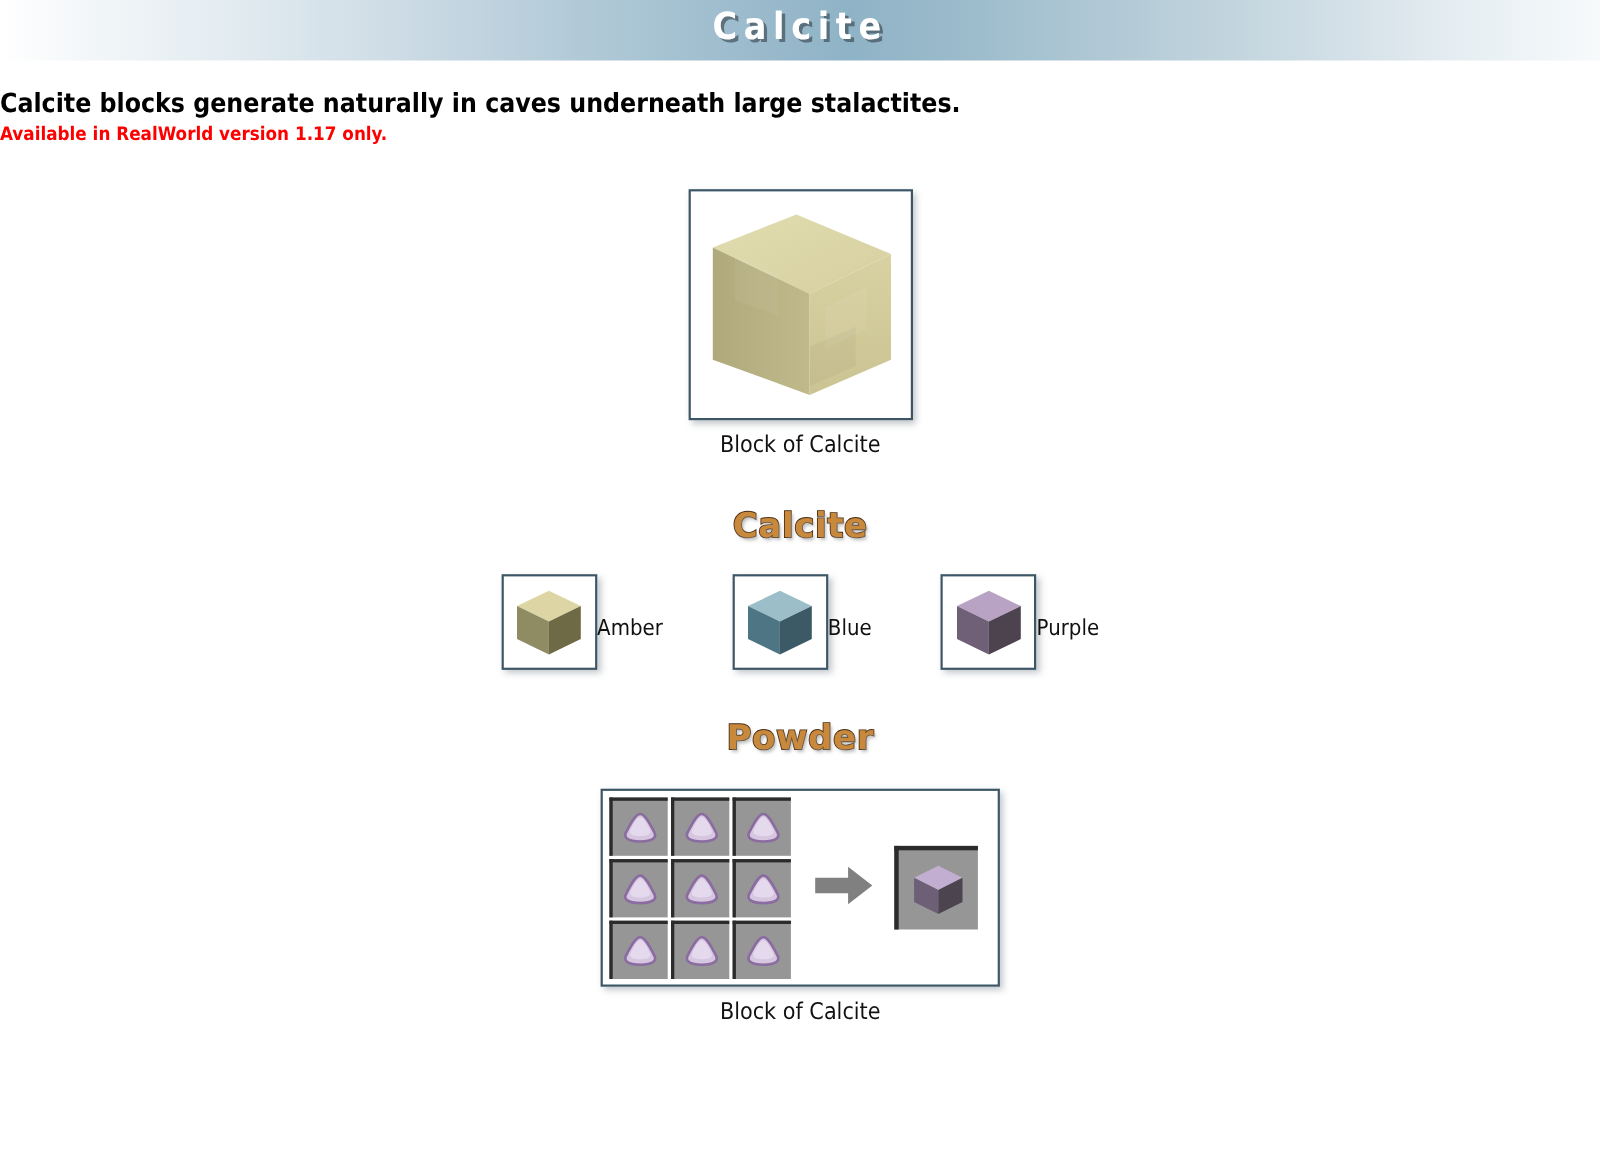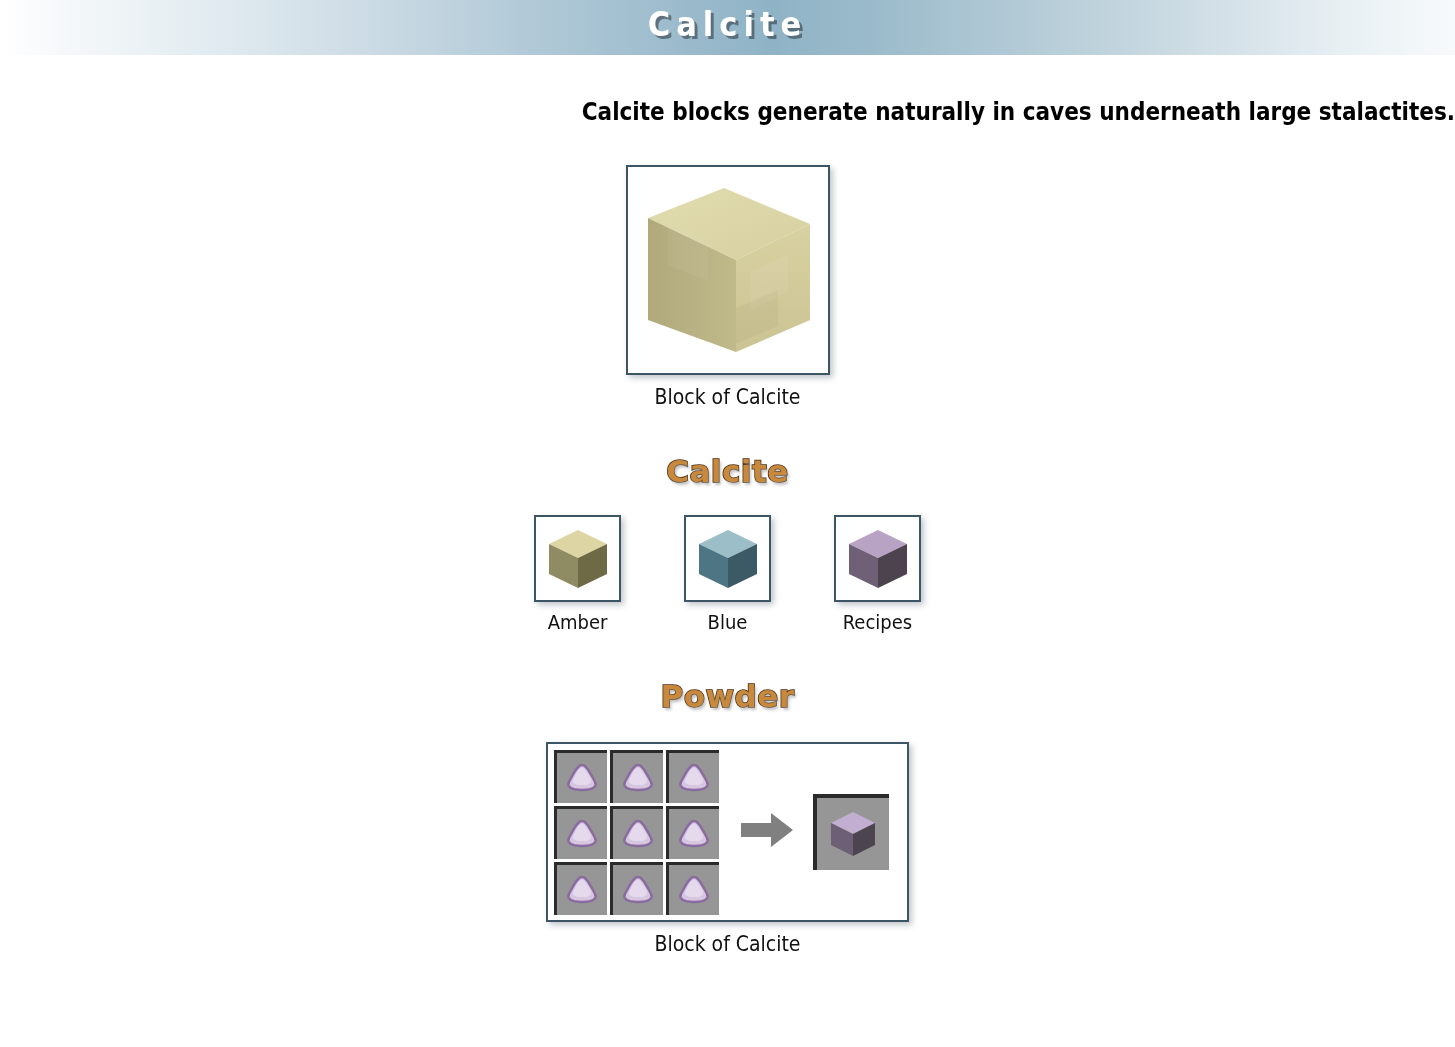--- a/index.html
+++ b/index.html
@@ -47,22 +47,22 @@
     font-weight: bold;
     letter-spacing: 6px;
     color: #ffffff;
     text-shadow: 3px 3px 0 rgba(40,52,60,0.55);
     line-height: 46px;
     white-space: nowrap;
   }
 
   
   .intro {
-    text-align: right;
-    margin-top: 42px;
+    text-align: left;
+    margin-top: 24px;
   }
   .intro-line1 {
     font-family: "DejaVu Sans Condensed", "DejaVu Sans", sans-serif;
     font-size: 24px;
     font-weight: bold;
     color: #000000;
     line-height: 30px;
   }
   .intro-line2 {
     font-family: "DejaVu Sans Condensed", "DejaVu Sans", sans-serif;
@@ -138,21 +138,20 @@
 
   
   .variants {
     margin-top: 26px;
     display: flex;
     justify-content: center;
     gap: 63px;
   }
   .variant {
     display: flex;
-    flex-direction: column;
     align-items: center;
   }
   .variant-frame {
     width: 87px;
     height: 87px;
   }
   .variant-label {
     margin-top: 8px;
     font-family: "DejaVu Sans Condensed", "DejaVu Sans", sans-serif;
     font-size: 20px;
@@ -218,20 +217,21 @@
 </style>
 </head>
 <body>
 
 <div class="header">
   <div class="header-title">Calcite</div>
 </div>
 
 <div class="intro">
   <div class="intro-line1">Calcite blocks generate naturally in caves underneath large stalactites.</div>
+  <div class="intro-line2">Available in RealWorld version 1.17 only.</div>
 </div>
 
 <div class="main-block-wrap">
   <div class="frame main-frame">
     <div class="cube">
       <svg width="180" height="180" viewBox="0 0 180 180">
         <defs>
           <linearGradient id="mtop" x1="0" y1="0" x2="1" y2="1">
             <stop offset="0%" stop-color="#e2ddb0"></stop>
             <stop offset="100%" stop-color="#d5cfa0"></stop>
@@ -295,21 +295,21 @@
   <div class="variant">
     <div class="frame variant-frame">
       <div class="cube">
         <svg width="66" height="66" viewBox="0 0 66 66">
           <polygon points="4,18 33,4 62,18 33,32" fill="#b9a3c4"></polygon>
           <polygon points="4,18 33,32 33,62 4,48" fill="#6f6077"></polygon>
           <polygon points="33,32 62,18 62,48 33,62" fill="#4c434f"></polygon>
         </svg>
       </div>
     </div>
-    <div class="variant-label">Recipes</div>
+    <div class="variant-label">Purple</div>
   </div>
 
 
 </div>
 
 <div class="section-heading">Powder</div>
 
 <div class="recipe-wrap">
   <div class="frame recipe-frame">
     <div class="recipe-inner">

